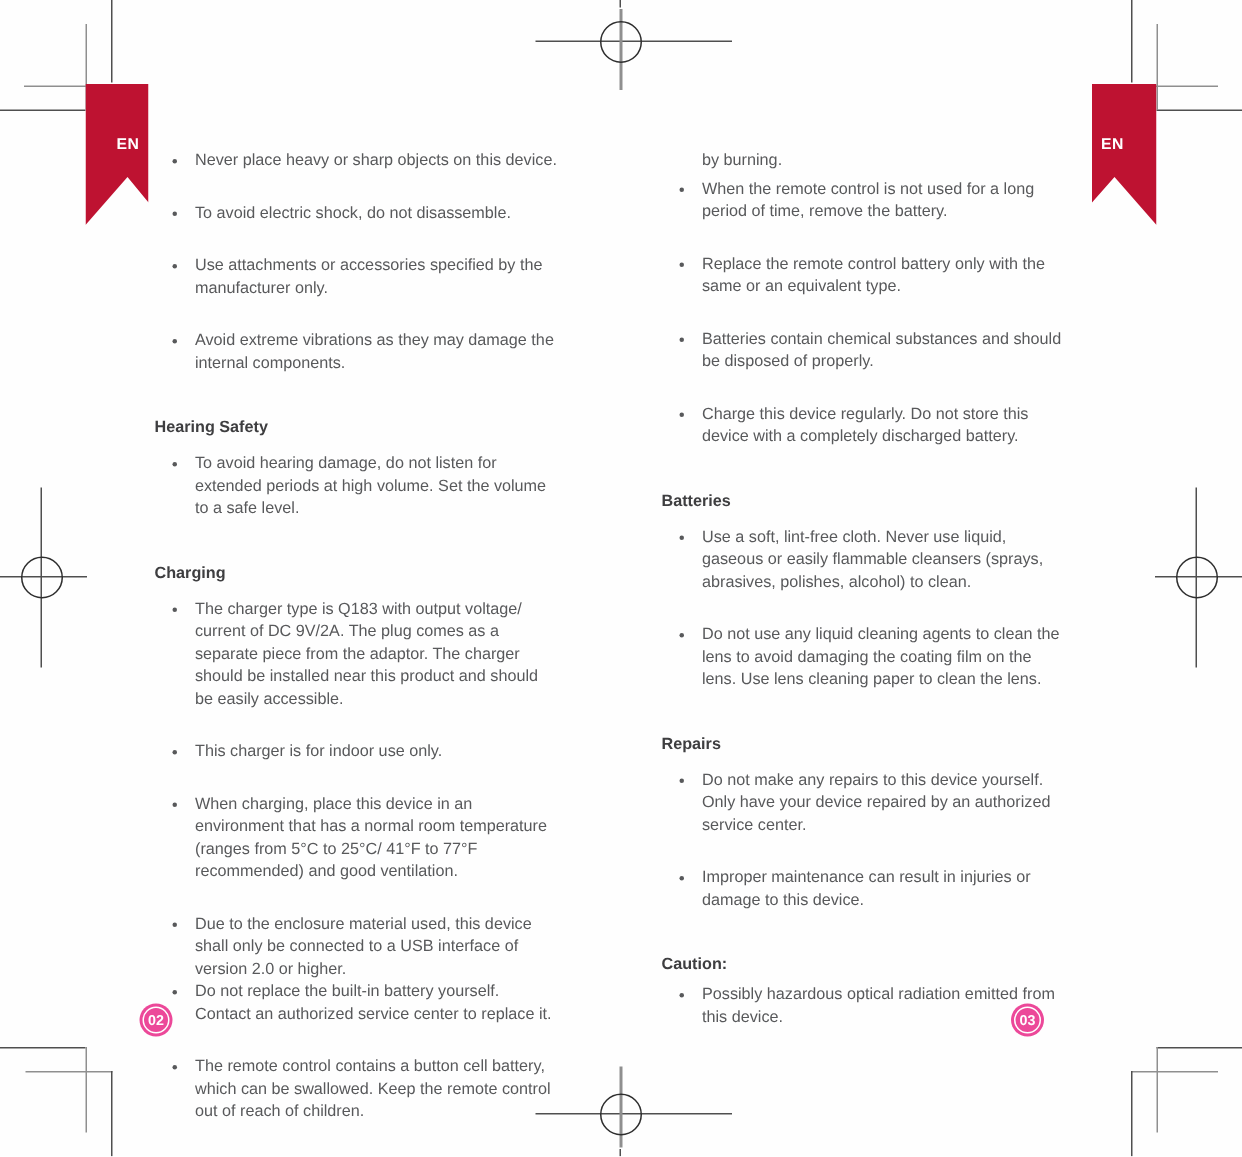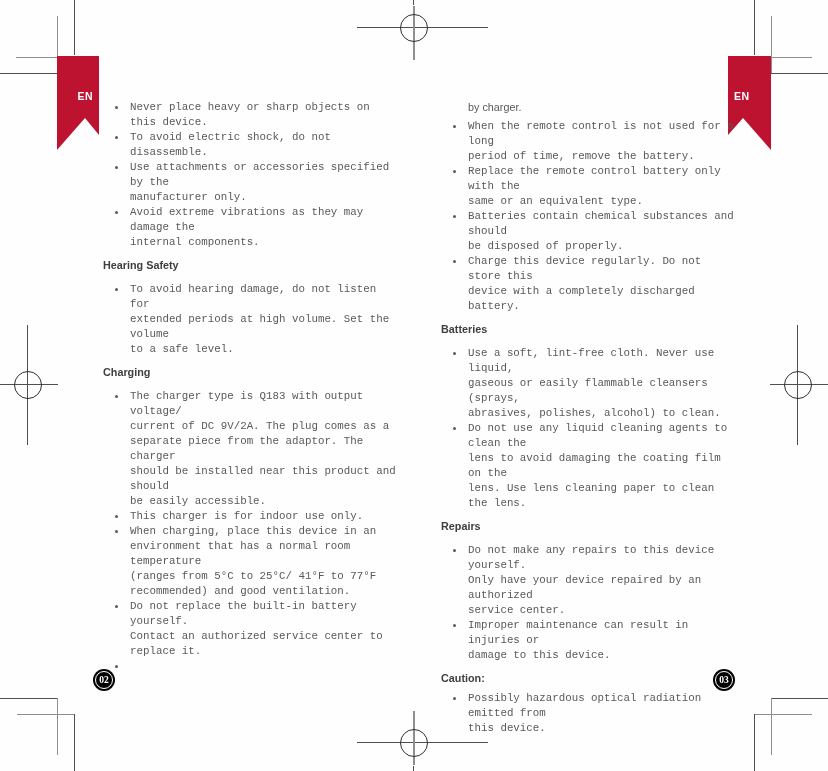--- a/index.html
+++ b/index.html
@@ -15,33 +15,33 @@
   
   .ribbon{position:absolute;top:56px;}
   .ribbon svg{display:block;}
   .ribbon .ribbon-label{
     position:absolute;top:34px;color:#ffffff;font-size:10.5px;font-weight:bold;letter-spacing:.4px;
   }
   .ribbon.left .ribbon-label{right:6px;}
   .ribbon.right .ribbon-label{left:6px;}
   
   .page-badge{
-    position:absolute;width:22px;height:22px;border-radius:50%;background:#000000;
-    color:#ffffff;font-size:9.5px;font-weight:bold;display:flex;align-items:center;justify-content:center;font-family:Liberation Serif, serif;
+    position:absolute;width:22px;height:22px;border-radius:50%;background:#ec4899;
+    color:#ffffff;font-size:9.5px;font-weight:bold;display:flex;align-items:center;justify-content:center;
   }
   .page-badge::after{
     content:"";position:absolute;inset:2px;border:1px solid #ffffff;border-radius:50%;
   }
   
   .col{position:absolute;top:100px;width:295px;color:#58595b;font-size:10.8px;line-height:15px;}
   .col.left{left:103px;}
   .col.right{left:441px;}
-  .heading{font-weight:bold;color:#3e3e40;margin:8px 0 9px 0;}
+  .heading{font-weight:bold;color:#3e3e40;margin:28px 0 9px 0;}
   .heading.tight{margin-bottom:5px;}
-  .bullets{display:flex;flex-direction:column;gap:0;font-family:Liberation Mono, monospace;}
+  .bullets{display:flex;flex-direction:column;gap:20px;}
   .bullet{display:flex;padding-left:12px;}
   .dot{flex:0 0 auto;width:3px;height:3px;border-radius:50%;background:#58595b;margin:6px 12px 0 0;}
   .btext{white-space:pre-line;}
   .continuation{padding-left:27px;margin-bottom:4px;white-space:pre-line;}
 </style>
 </head>
 <body>
 
 <div class="sheet">
 
@@ -154,39 +154,48 @@
             <span class="dot"></span>
             <span class="btext">This charger is for indoor use only.</span>
           </div>
         <div class="bullet">
             <span class="dot"></span>
             <span class="btext">When charging, place this device in an
 environment that has a normal room temperature
 (ranges from 5°C to 25°C/ 41°F to 77°F
 recommended) and good ventilation.</span>
           </div>
+        <div class="bullet">
+            <span class="dot"></span>
+            <span class="btext">Due to the enclosure material used, this device
+shall only be connected to a USB interface of
+version 2.0 or higher.</span>
+          </div>
       </div>
     </div>
 
     <div>
       <div class="bullets">
         <div class="bullet">
             <span class="dot"></span>
             <span class="btext">Do not replace the built-in battery yourself.
 Contact an authorized service center to replace it.</span>
           </div>
         <div class="bullet">
             <span class="dot"></span>
+            <span class="btext">The remote control contains a button cell battery,
+which can be swallowed. Keep the remote control
+out of reach of children.</span>
           </div>
       </div>
     </div>
   </div>
 
   <div class="col right">
-    <div class="continuation">by charger.</div>
+    <div class="continuation">by burning.</div>
 
     <div class="bullets">
       <div class="bullet">
           <span class="dot"></span>
           <span class="btext">When the remote control is not used for a long
 period of time, remove the battery.</span>
         </div>
       <div class="bullet">
           <span class="dot"></span>
           <span class="btext">Replace the remote control battery only with the
@@ -247,17 +256,17 @@
             <span class="btext">Possibly hazardous optical radiation emitted from
 this device.</span>
           </div>
       </div>
     </div>
   </div>
 
   <div class="page-badge" style="left:93px;top:669px;">
     <span>02</span>
   </div>
-  <div class="page-badge" style="left:713px;top:669px;">
+  <div class="page-badge" style="left:674px;top:669px;">
     <span>03</span>
   </div>
 
 </div>
 
 </body></html>

